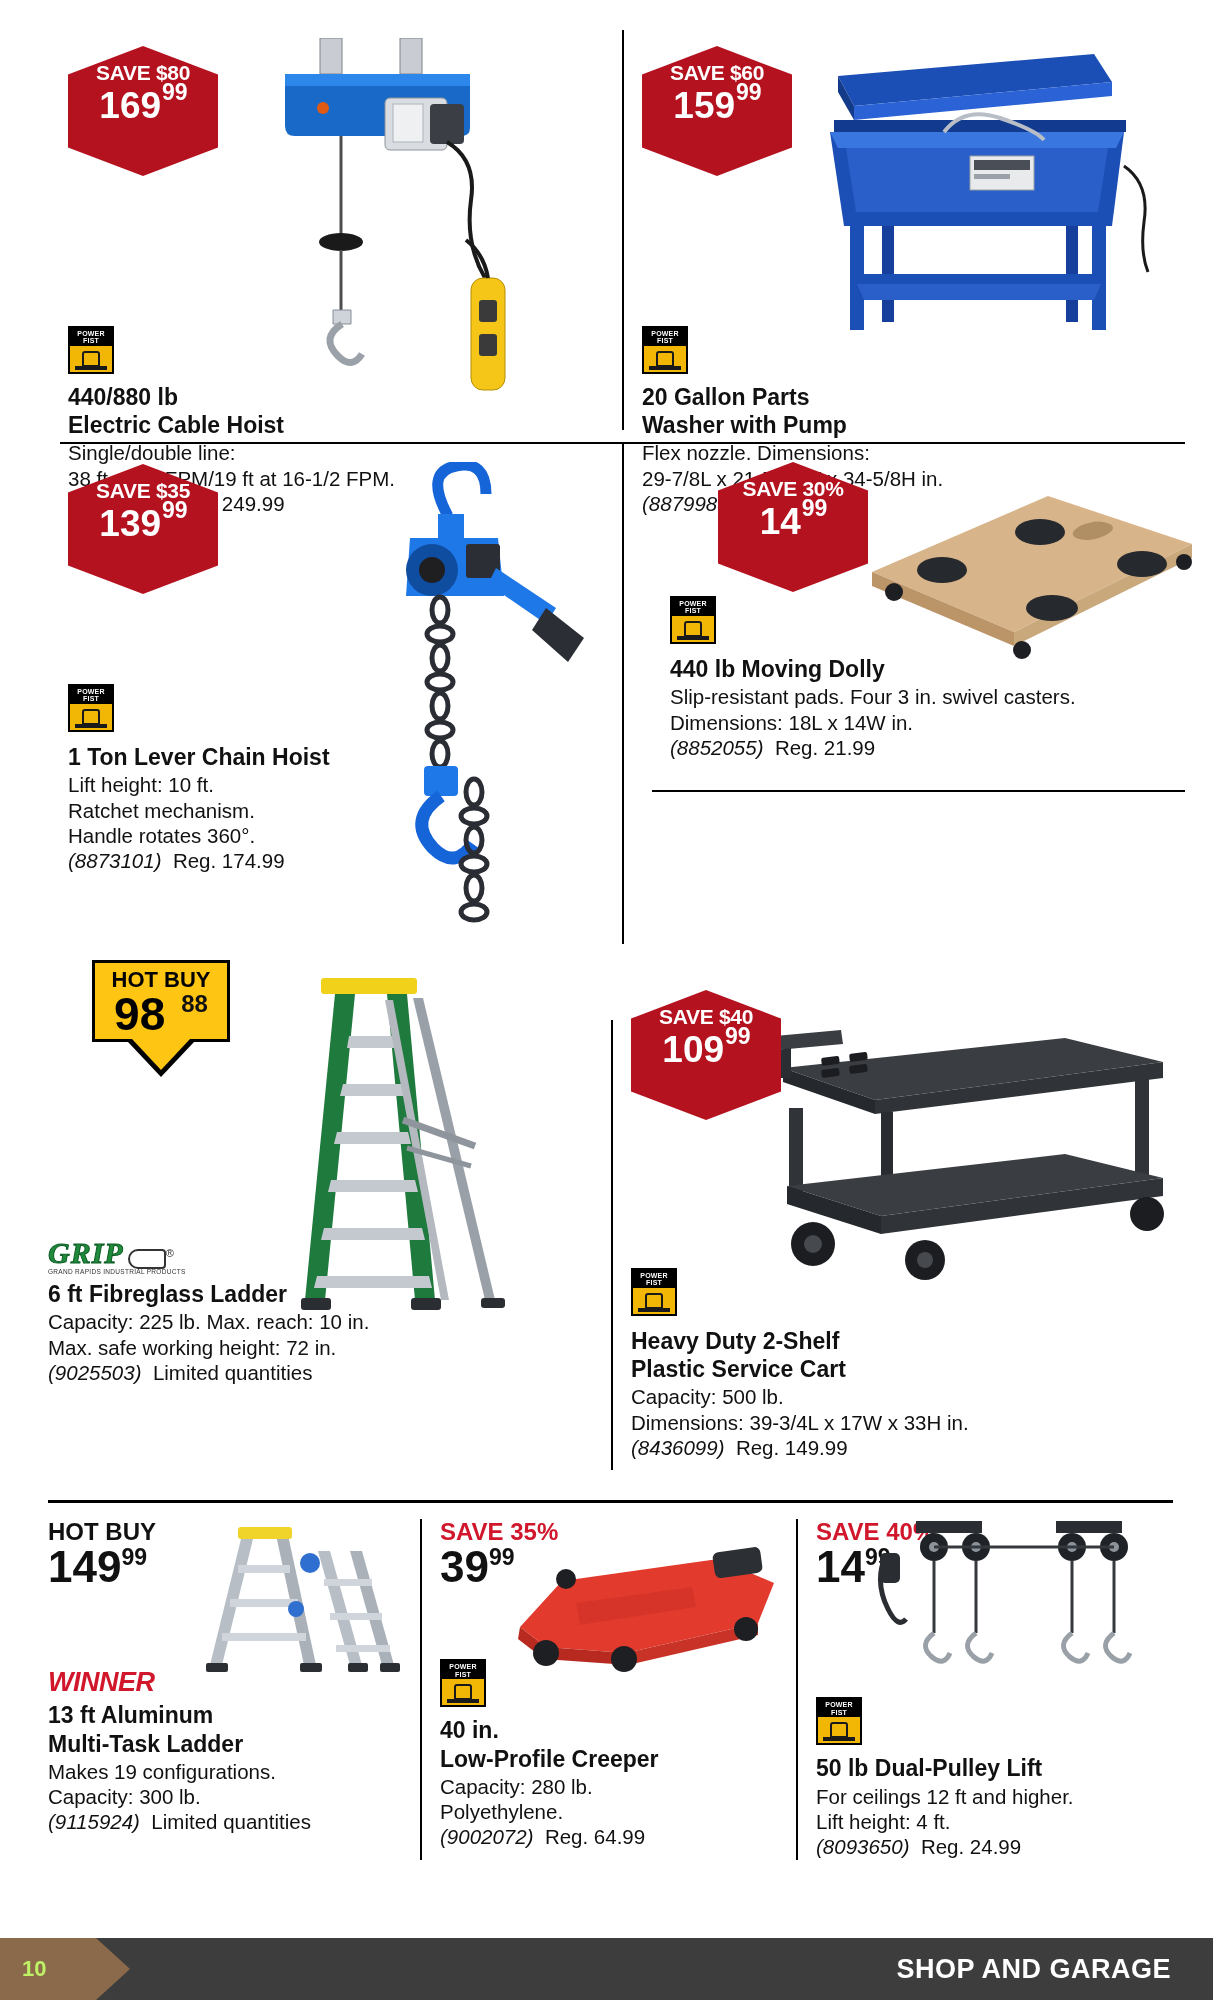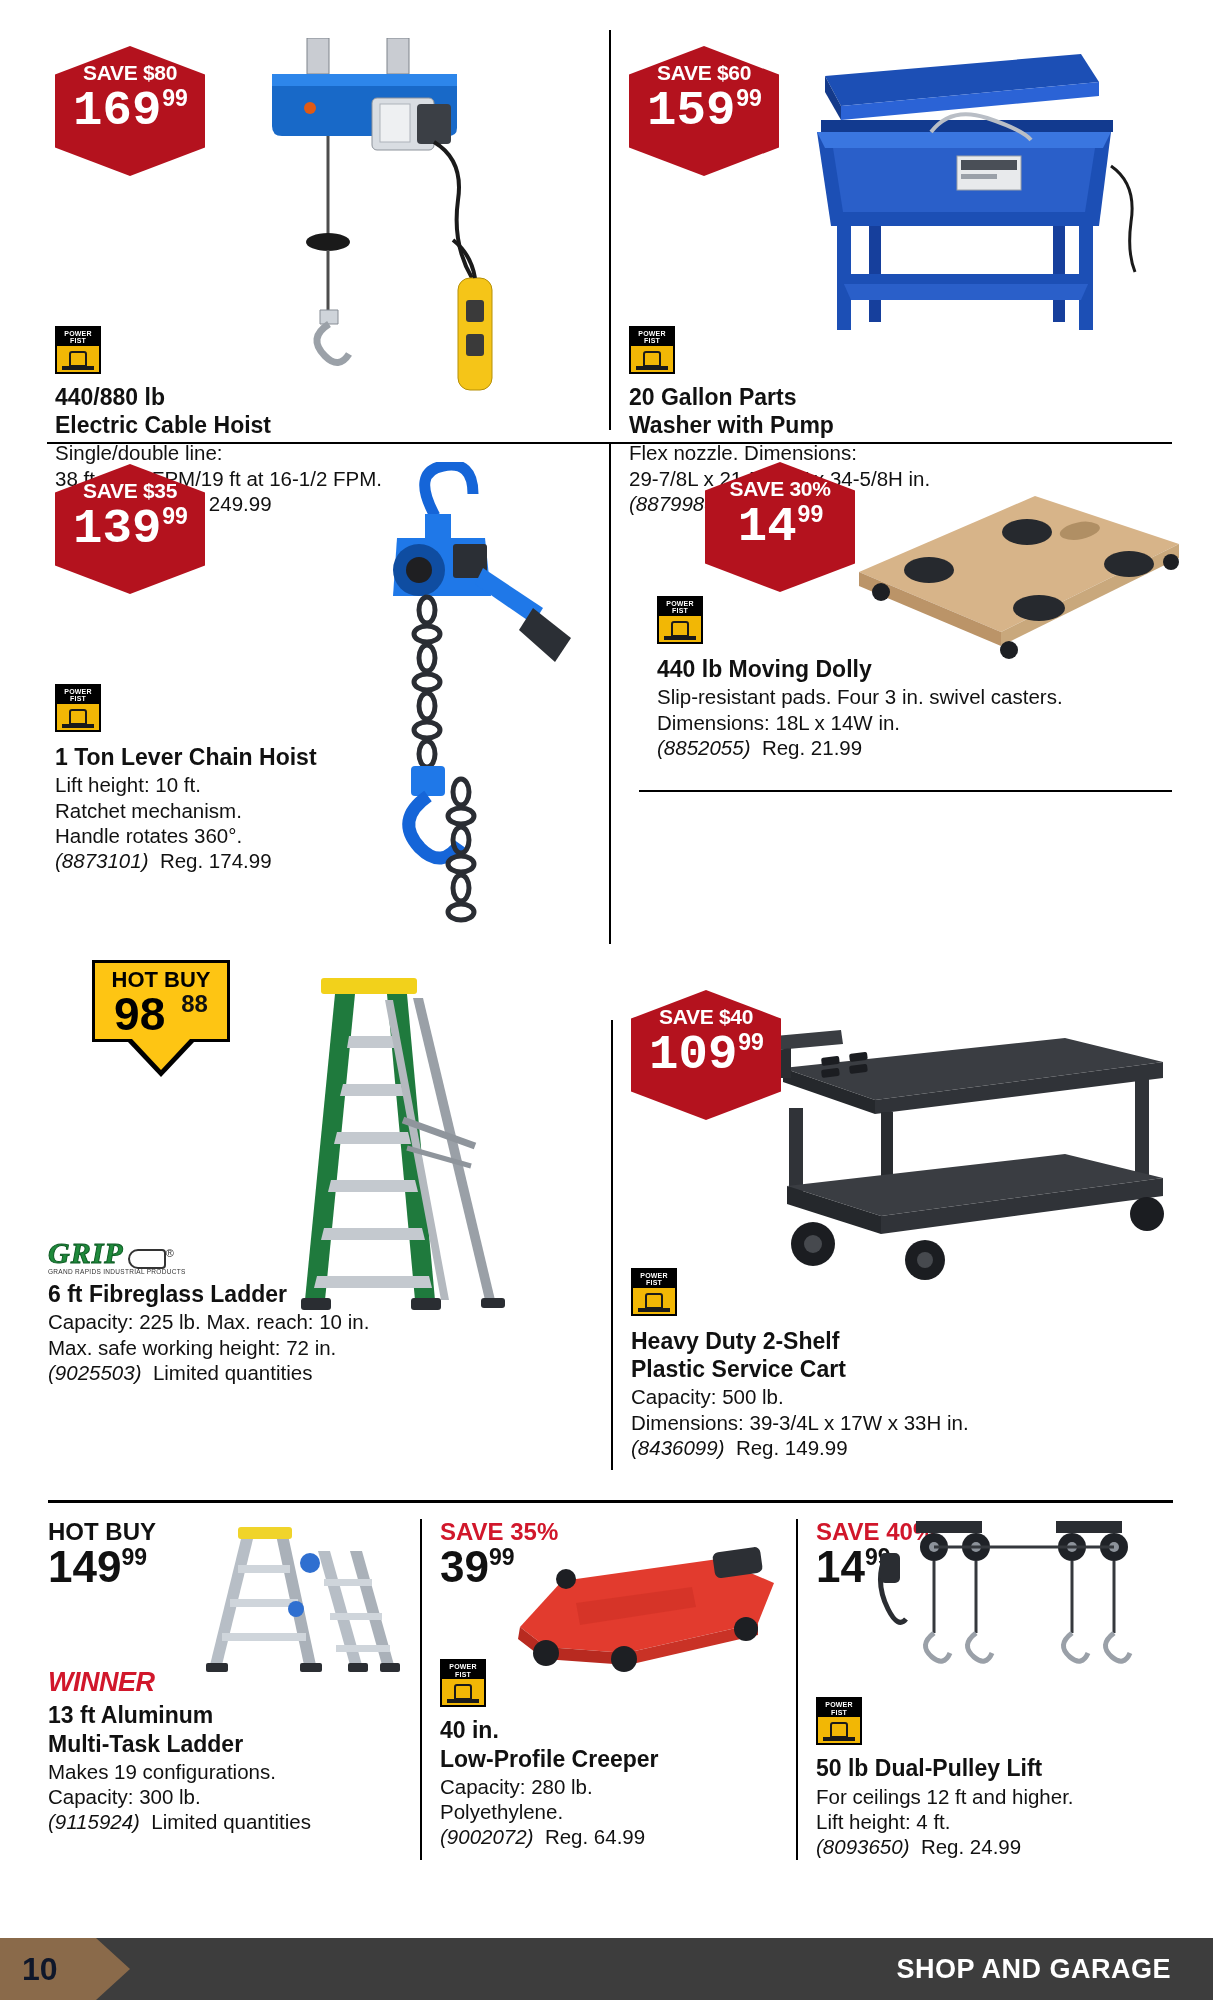--- a/index.html
+++ b/index.html
@@ -14,21 +14,21 @@
   }
   .page {
     width: 1213px; height: 2000px;
     position: relative;
     padding: 0;
   }
 
   
   .top-grid {
     position: absolute;
-    top: 30px; left: 47px; right: 40px;
+    top: 30px; left: 60px; right: 40px;
     width: 1125px;
   }
   .row { display: flex; width: 100%; }
   .col { position: relative; }
   .col-left { width: 562px; padding-right: 14px; }
   .col-right { width: 563px; padding-left: 28px; border-left: 2px solid #000; }
 
   .hr { border-top: 2px solid #000; margin: 0; }
 
   
@@ -41,23 +41,22 @@
     clip-path: polygon(50% 0%, 100% 22%, 100% 78%, 50% 100%, 0% 78%, 0% 22%);
     color: #fff;
     text-align: center;
     padding-top: 16px;
   }
   .hex .save {
     font-size: 21px; font-weight: bold; letter-spacing: -0.3px;
     line-height: 1; margin-bottom: 4px;
   }
   .hex .price {
-    font-size: 49px; font-weight: bold; line-height: 1;
+    font-size: 37px; font-weight: bold; line-height: 1;
     display: inline-block;
-    font-family: Liberation Mono, monospace;
   }
   .hex .cents {
     font-size: 23px; font-weight: bold; vertical-align: super;
     position: relative; top: -12px; left: 1px;
   }
 
   .hotbuy {
     position: relative;
     width: 138px;
     background: #fec513;
@@ -174,23 +173,23 @@
   .bs-col-2 { width: 376px; padding-left: 18px; border-left: 2px solid #000; }
   .bs-col-3 { width: 377px; padding-left: 18px; border-left: 2px solid #000; }
 
   
   .footer {
     position: absolute; bottom: 0; left: 0;
     width: 1213px; height: 62px;
     display: flex; align-items: stretch;
   }
   .footer .f-pagebox {
-    width: 96px; background: #8a6a4a; color: #0f172a;
+    width: 96px; background: #8a6a4a; color: #bef264;
     display: flex; align-items: center; padding-left: 22px;
-    font-size: 32px; font-weight: bold;
+    font-size: 22px; font-weight: bold;
     position: relative;
   }
   .footer .f-arrow {
     width: 0; height: 0; position: relative;
     border-top: 31px solid transparent;
     border-bottom: 31px solid transparent;
     border-left: 34px solid #8a6a4a;
     z-index: 3;
   }
   .footer .f-bar {

